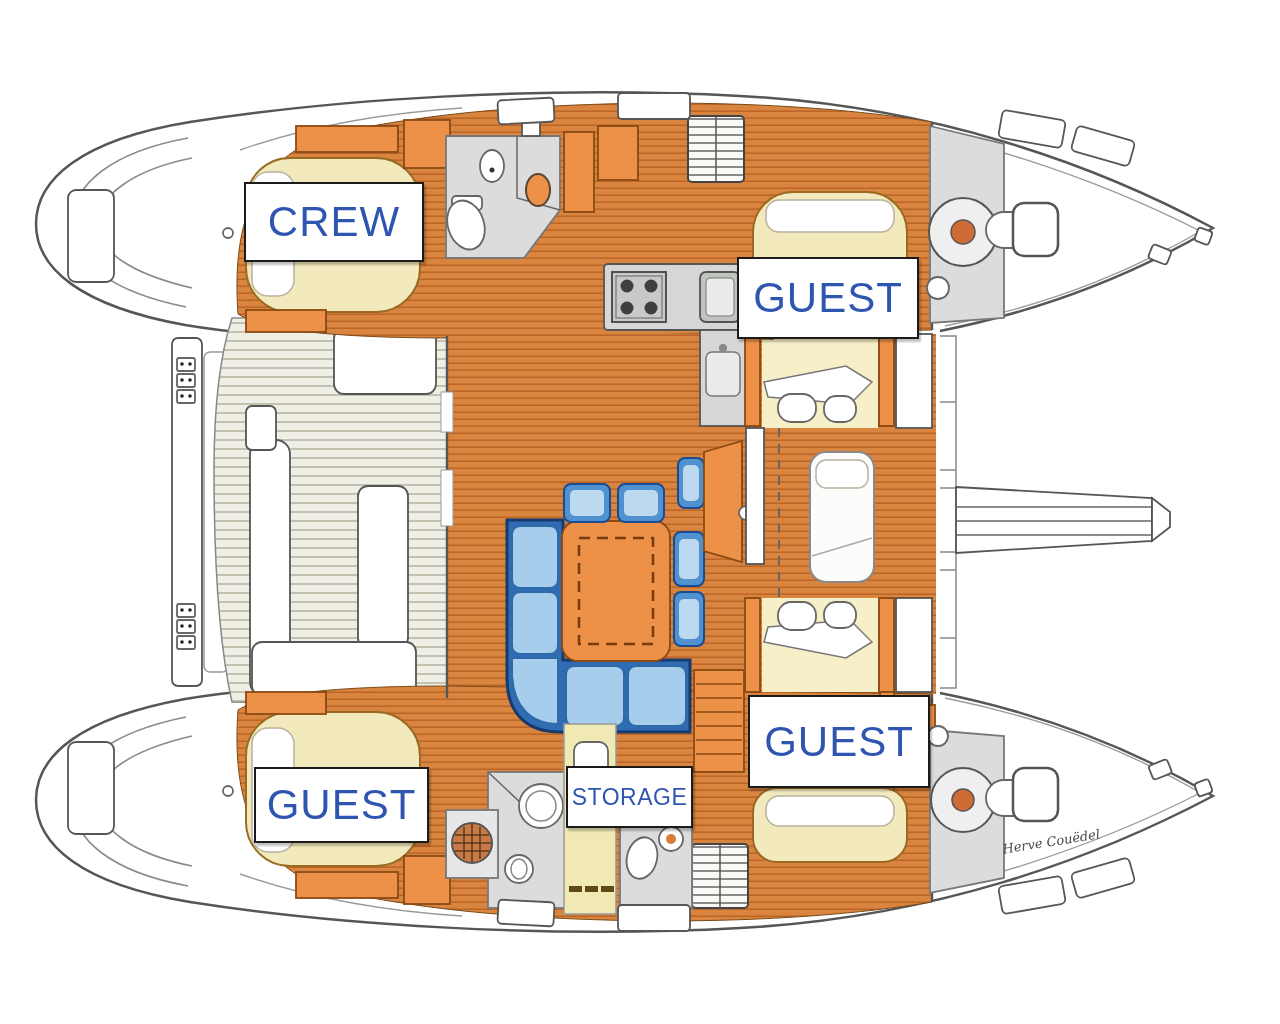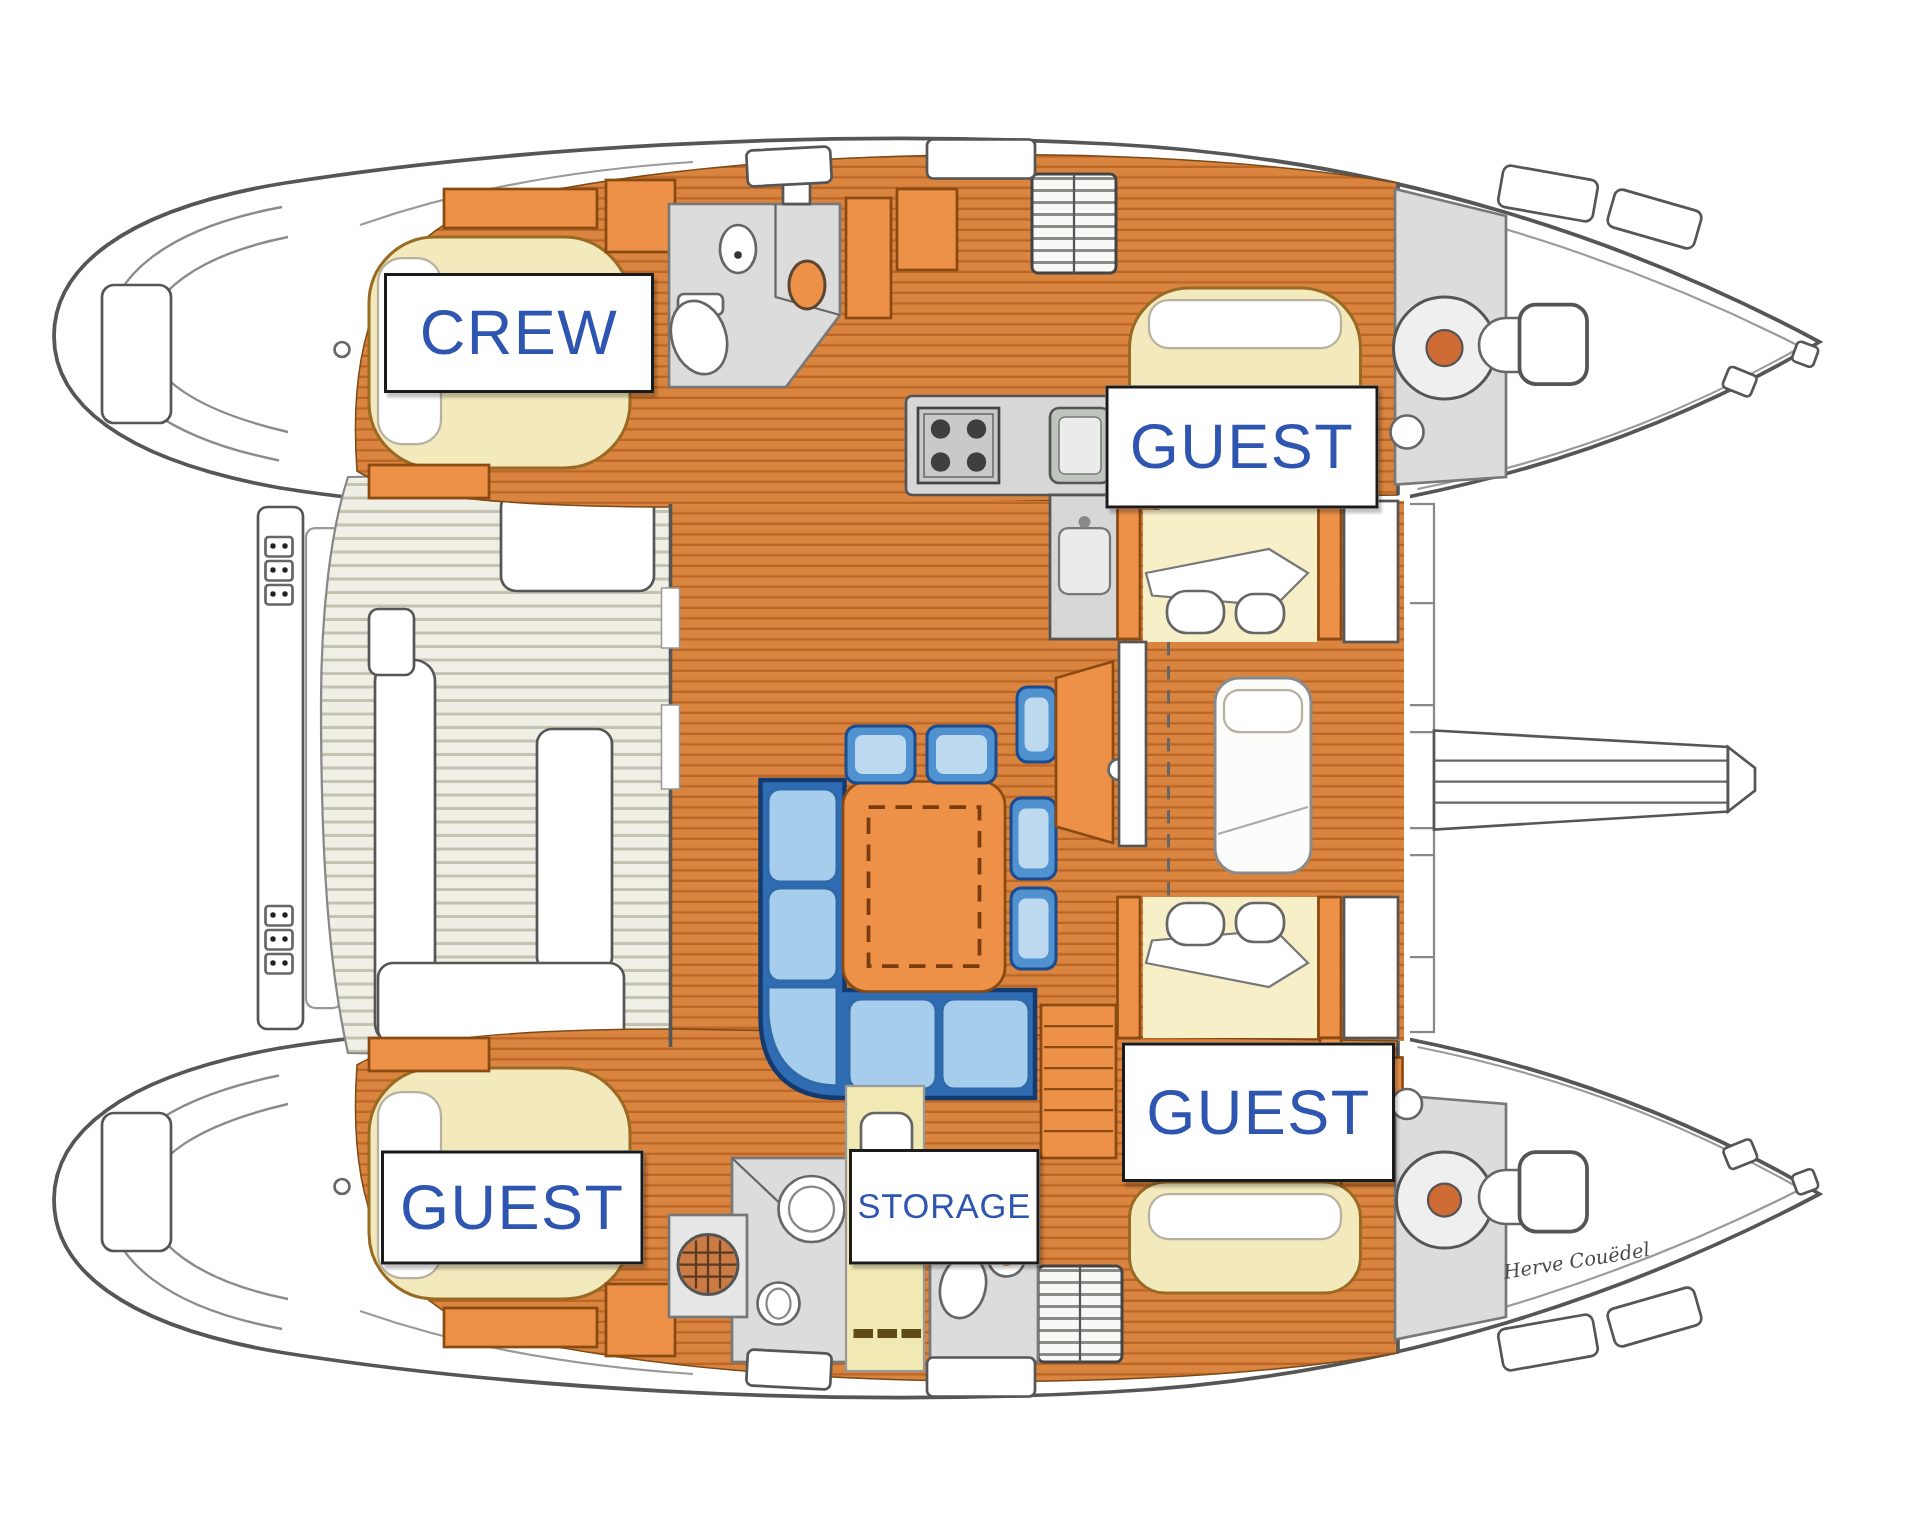--- a/index.html
+++ b/index.html
@@ -36,25 +36,25 @@
   .dark-dash{fill:#5f4a16;}
   .steprect{stroke:#444;stroke-width:2;}
 
   
   .label{position:absolute;background:#ffffff;
          border:2px solid var(--label-border,#1b1b1b);
          box-shadow:2px 3px 2px rgba(0,0,0,0.25);
          color:var(--label-text,#2e55b0);
          display:flex;align-items:center;justify-content:center;
          letter-spacing:1px;box-sizing:border-box;}
-  .label.crew{left:256px;top:182px;width:180px;height:80px;font-size:42px;}
+  .label.crew{left:244px;top:182px;width:180px;height:80px;font-size:42px;}
   .label.guest-top{left:737px;top:257px;width:182px;height:82px;font-size:42px;}
   .label.guest-br{left:748px;top:695px;width:182px;height:93px;font-size:42px;}
   .label.guest-bl{left:254px;top:767px;width:175px;height:76px;font-size:42px;}
-  .label.storage{left:566px;top:766px;width:127px;height:77px;font-size:23px;letter-spacing:0.5px;}
+  .label.storage{left:566px;top:766px;width:127px;height:62px;font-size:23px;letter-spacing:0.5px;}
 
   .signature{position:absolute;left:1002px;top:834px;
              font-family:"DejaVu Serif",serif;font-style:italic;font-size:13px;
              color:var(--signature-ink,#4a4a4a);transform:rotate(-9deg);white-space:nowrap;}
 </style>
 </head>
 <body>
 
 <div class="stage">
 

